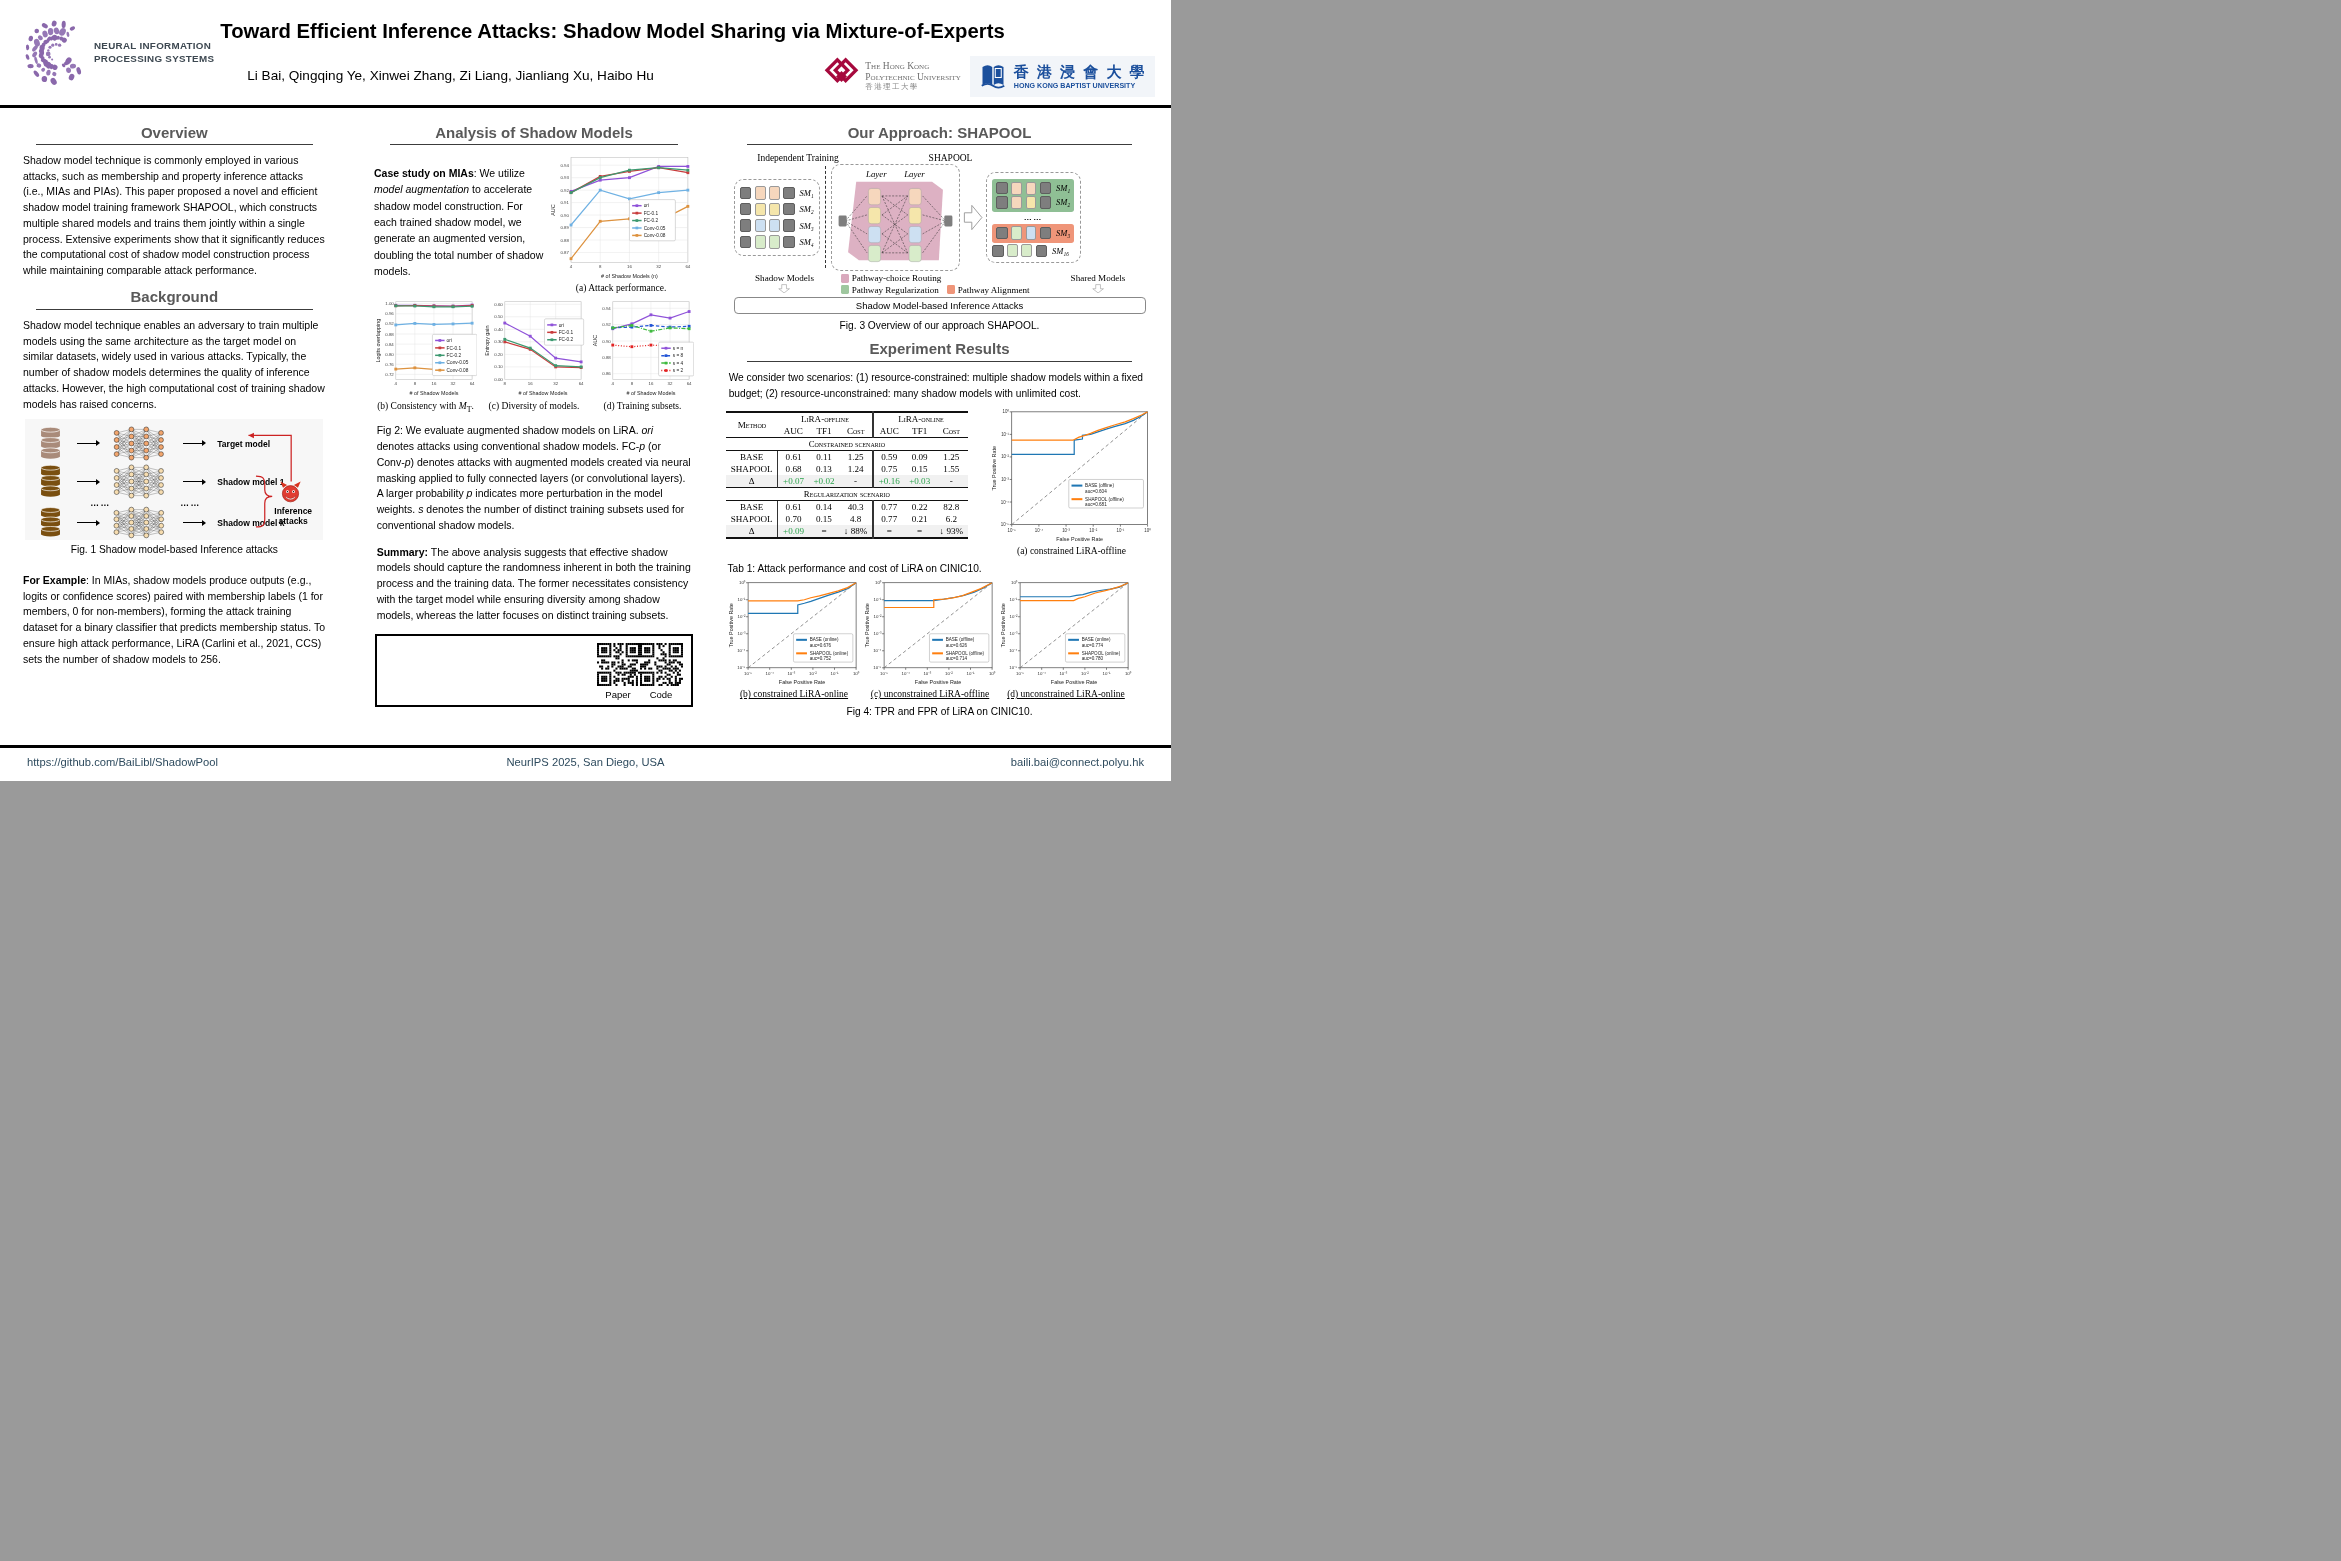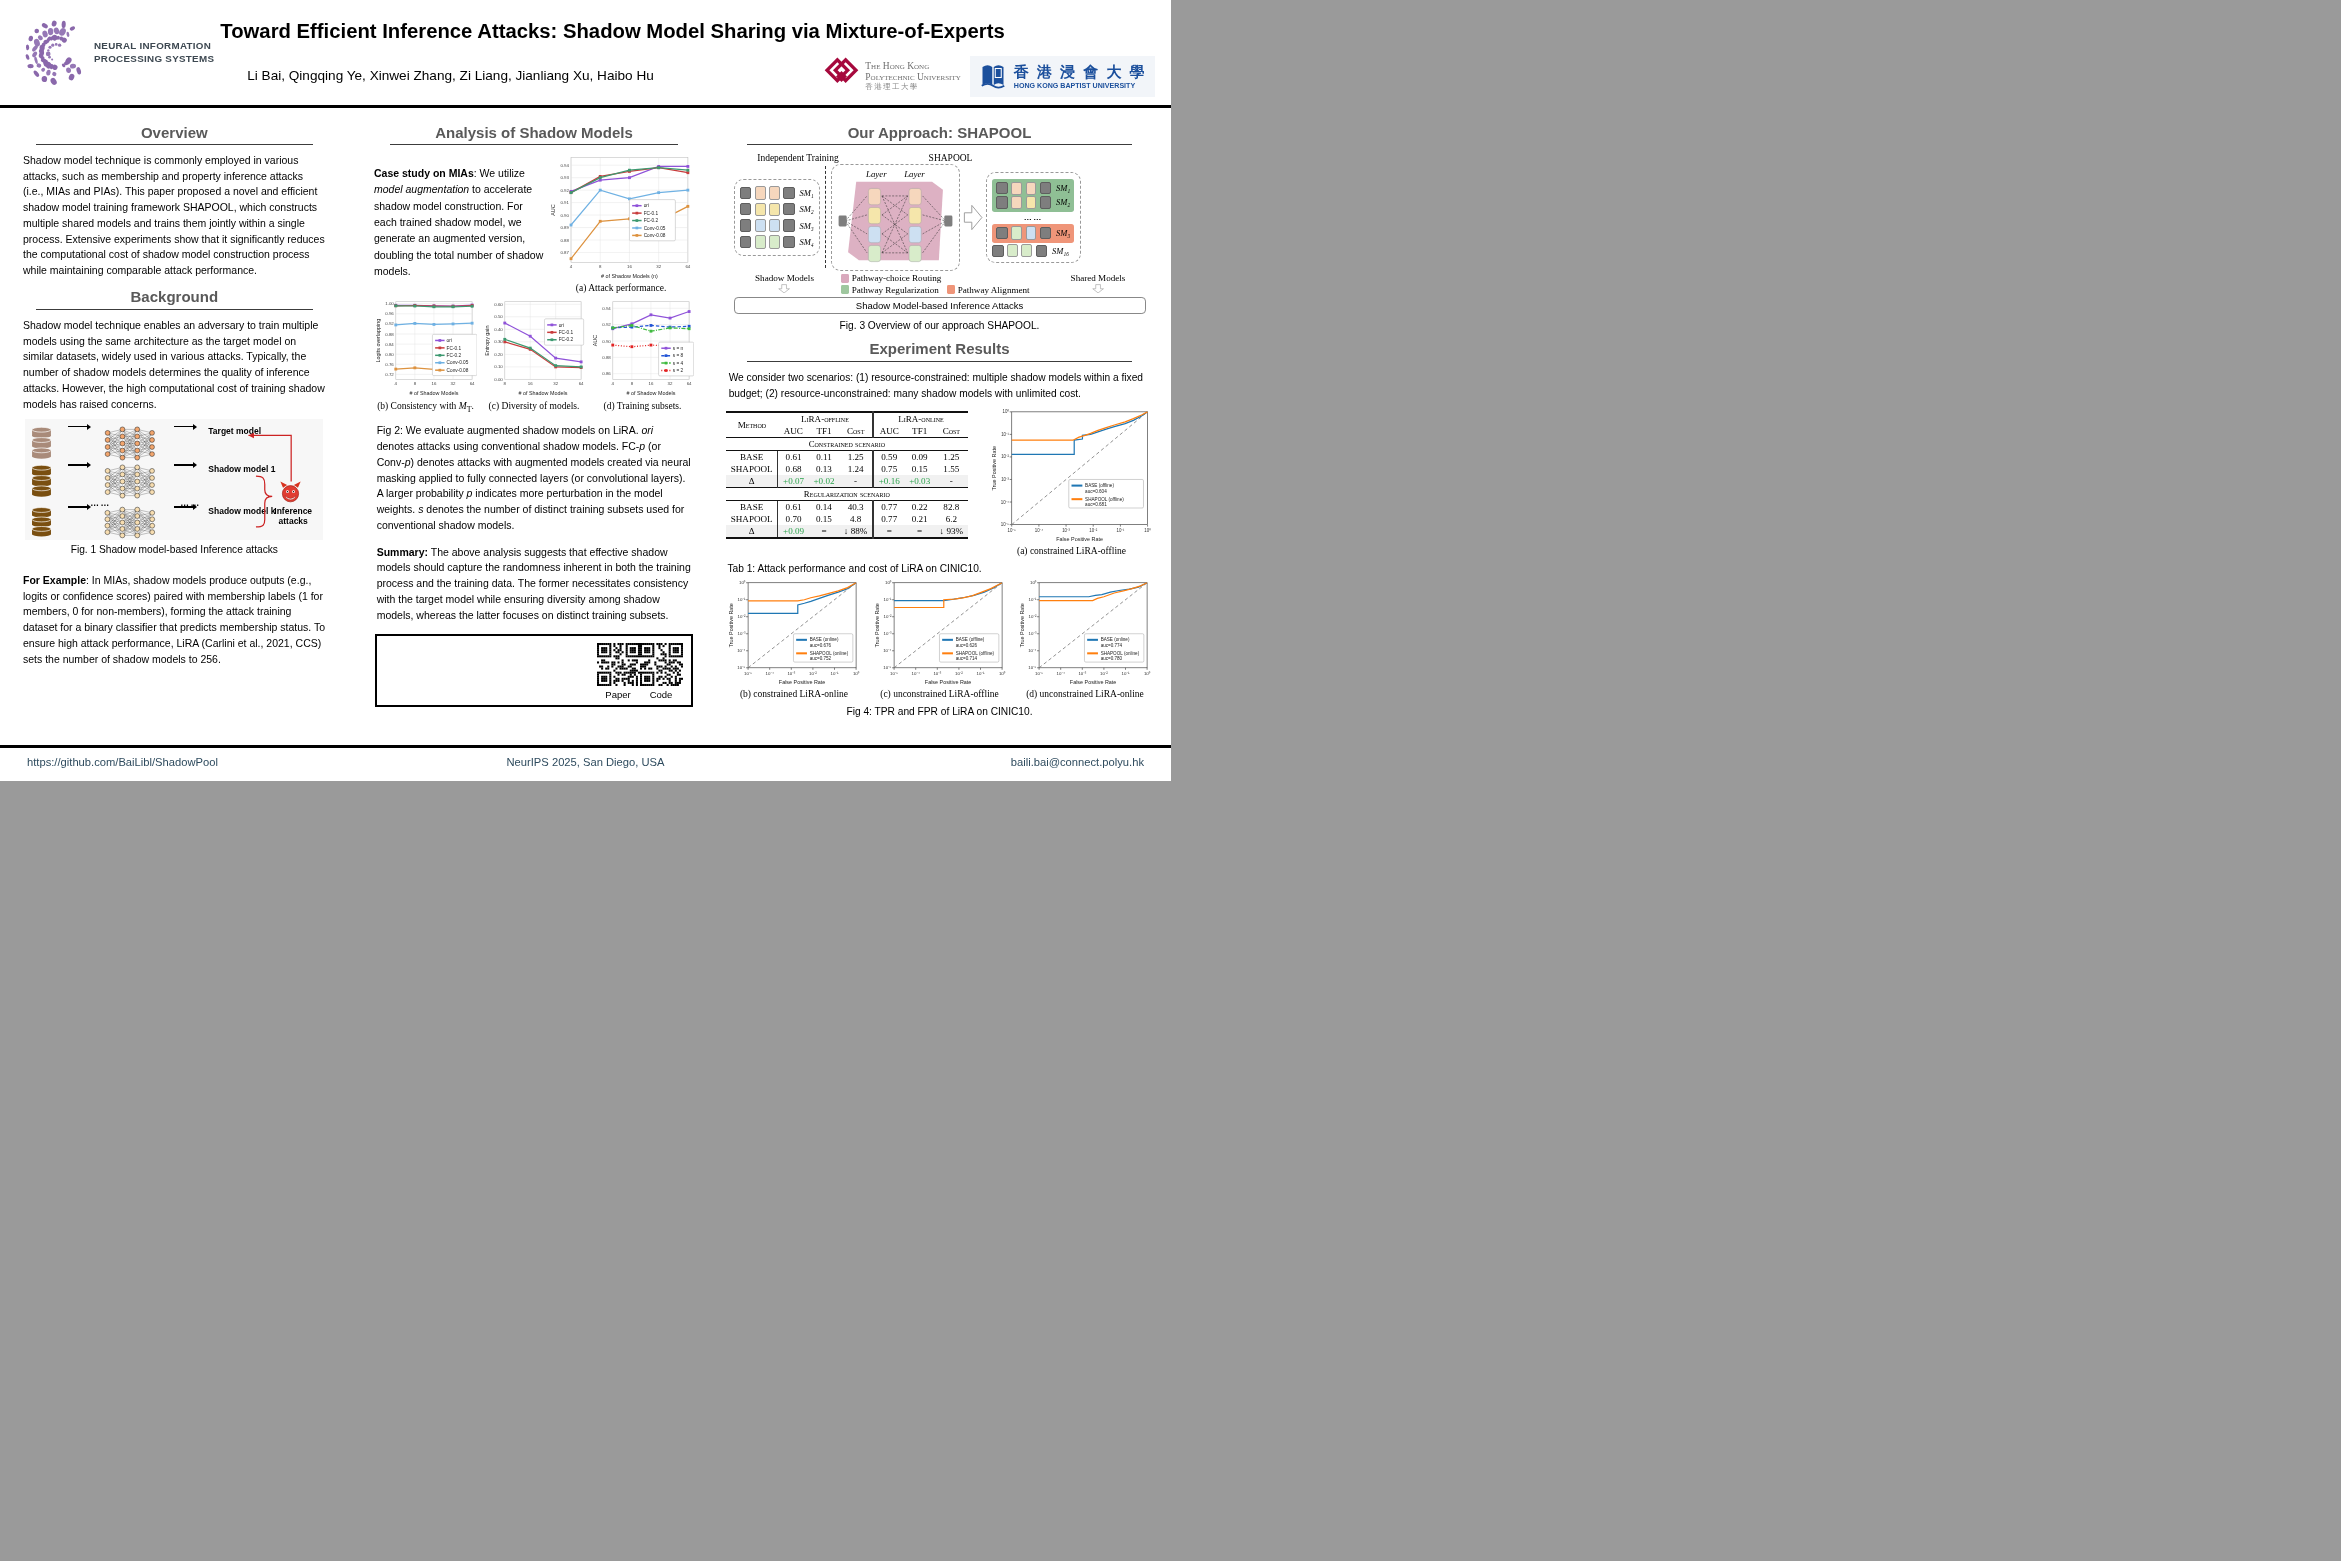--- a/index.html
+++ b/index.html
@@ -25,21 +25,21 @@
   
   .col{position:absolute;top:114px;}
   .col-left{left:20.3px;width:308px;}
   .col-mid{left:374px;width:320px;}
   .col-right{left:726px;width:427px;}
   h2.sec{font-size:15px;font-weight:bold;color:#595959;text-align:center;margin:9.5px 0 0;}
   .hline{height:1px;background:#3c3c3c;margin:3.4px auto 8.1px;width:90%;}
   p.body{font-size:10.5px;line-height:1.5;margin:5.4px 2.7px;}
   
   .fig1-panel{position:relative;width:298px;height:121px;background:#f7f7f7;margin:6.8px auto 1.4px;}
-  .f1row{position:absolute;left:5px;display:flex;align-items:flex-start;gap:15px;}
+  .f1row{position:absolute;left:14px;display:flex;align-items:center;gap:15px;}
   .f1arr{position:relative;width:19px;height:1.4px;background:#000;}
   .f1arr:after{content:"";position:absolute;right:-4.1px;top:-2.4px;border-left:4.7px solid #000;
     border-top:3px solid transparent;border-bottom:3px solid transparent;}
   .f1lab{font-size:8.5px;font-weight:bold;white-space:nowrap;}
   .f1dots{position:absolute;font-weight:bold;font-size:8.8px;letter-spacing:1.4px;}
   .fig1-overlay{position:absolute;left:0;top:0;pointer-events:none;}
   .figcap{text-align:center;font-size:10.2px;margin:4.1px 0 1.4px;}
   
   .case-row{display:flex;gap:4.1px;align-items:flex-start;}
   .case-text{width:171px;font-size:10.5px;line-height:1.55;margin-top:12.2px;}
@@ -87,21 +87,21 @@
   tr.topline td,tr.topline th{border-top:2px solid #111;}
   tr.hgroup th{border-bottom:0;}
   tr.hsub th{border-bottom:1.4px solid #111;}
   tr.secrow td{border-top:1.4px solid #111;border-bottom:1.4px solid #111;font-variant:small-caps;font-size:8.8px;}
   tr.lastrow td{border-bottom:2px solid #111;}
   td.mcol{border-right:0.8px solid #333;}
   td.dbl,th.dbl{border-left:2.4px double #333;}
   tr.deltarow td{background:#f1f1f1;}
   td.dcell.pos{color:#2da44e;}
   .tabcap{font-size:10.2px;margin:6.8px 1.4px 0;}
-  .fig4-row{display:flex;justify-content:space-between;margin-top:4.1px;}
+  .fig4-row{display:flex;margin-top:4.1px;text-decoration:underline;}
   
   .footer-item{position:absolute;top:756px;font-size:11.2px;color:#2e4b5e;}
   .f-left{left:27px;}
   .f-center{left:0;width:1171px;text-align:center;}
   .f-right{right:27px;}
 </style>
 </head>
 <body>
 
 <div class="poster">

